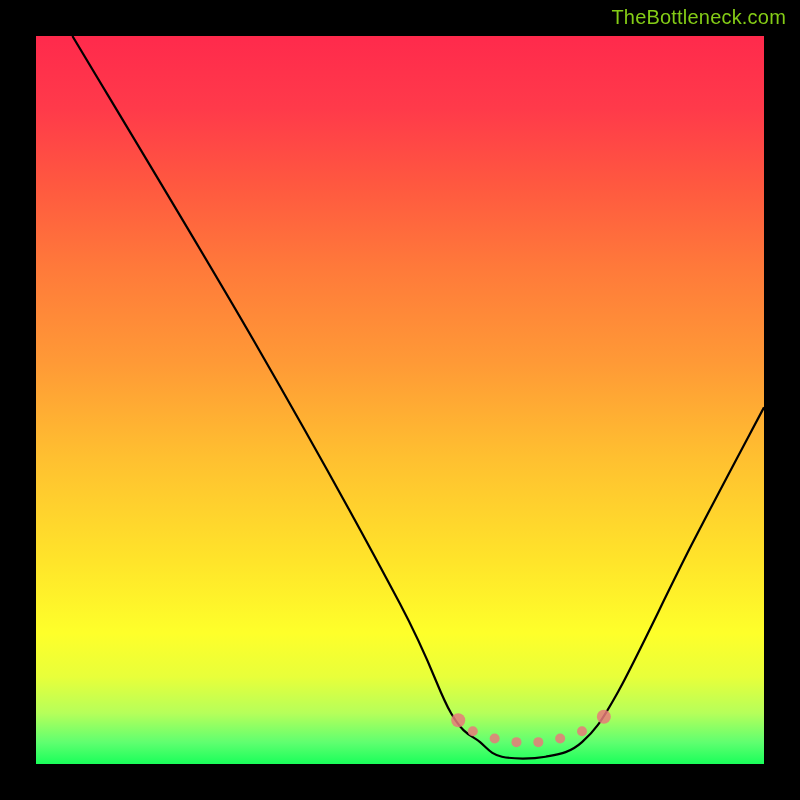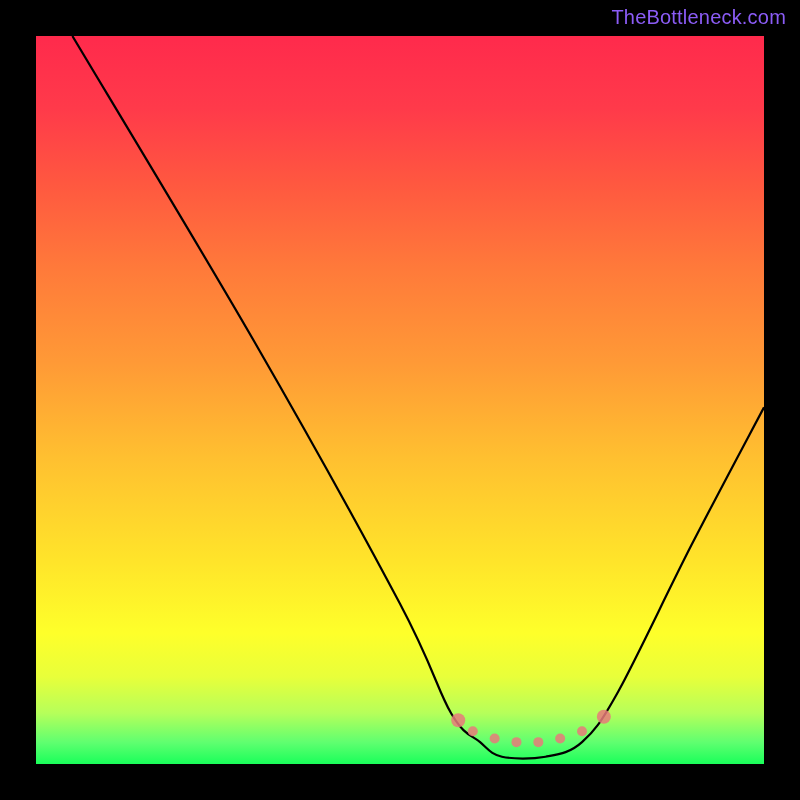--- a/index.html
+++ b/index.html
@@ -51,21 +51,21 @@
     stroke-width: 2.2;
   }
   .dot {
     fill: #e87a7a;
     fill-opacity: 0.85;
   }
   .attribution {
     position: absolute;
     top: 6px;
     right: 14px;
-    color: #8b5cf6;
+    color: #84cc16;
     font-size: 20px;
     letter-spacing: 0.2px;
     font-weight: 500;
   }
 </style>
 </head>
 <body>
 
 <div class="container">
   <div class="attribution">TheBottleneck.com</div>

